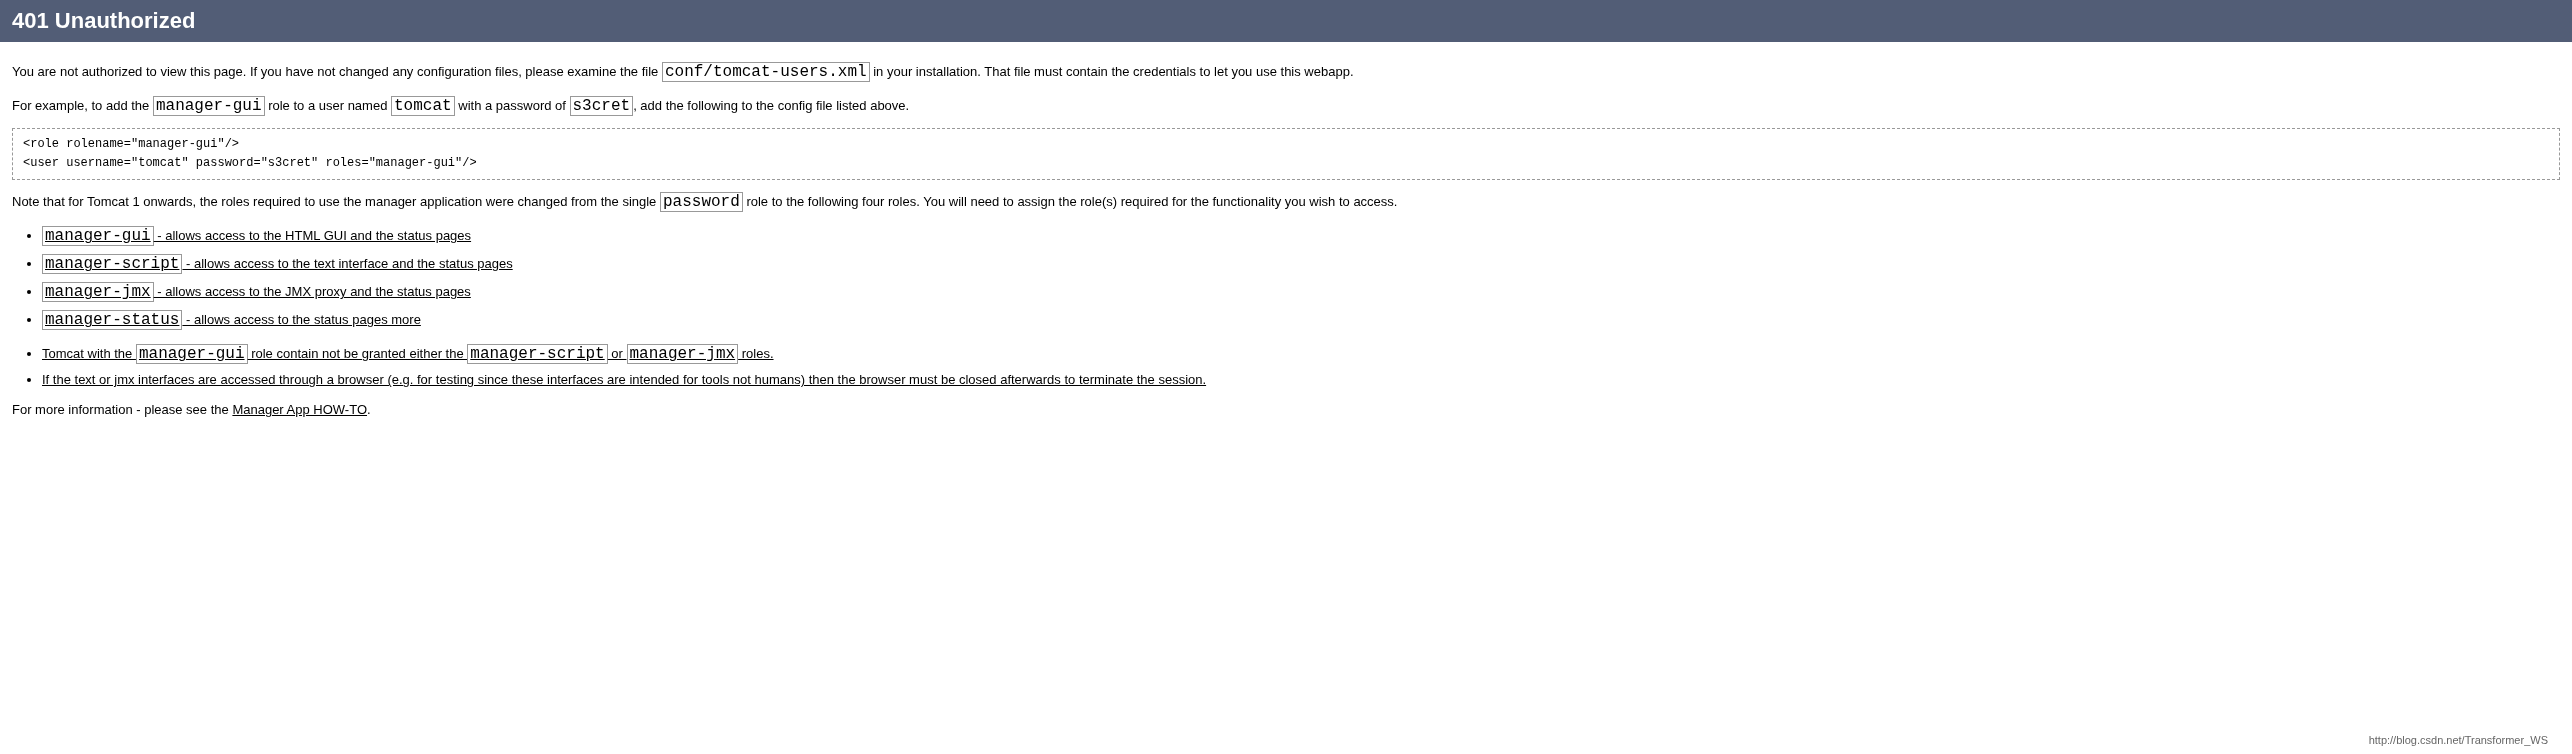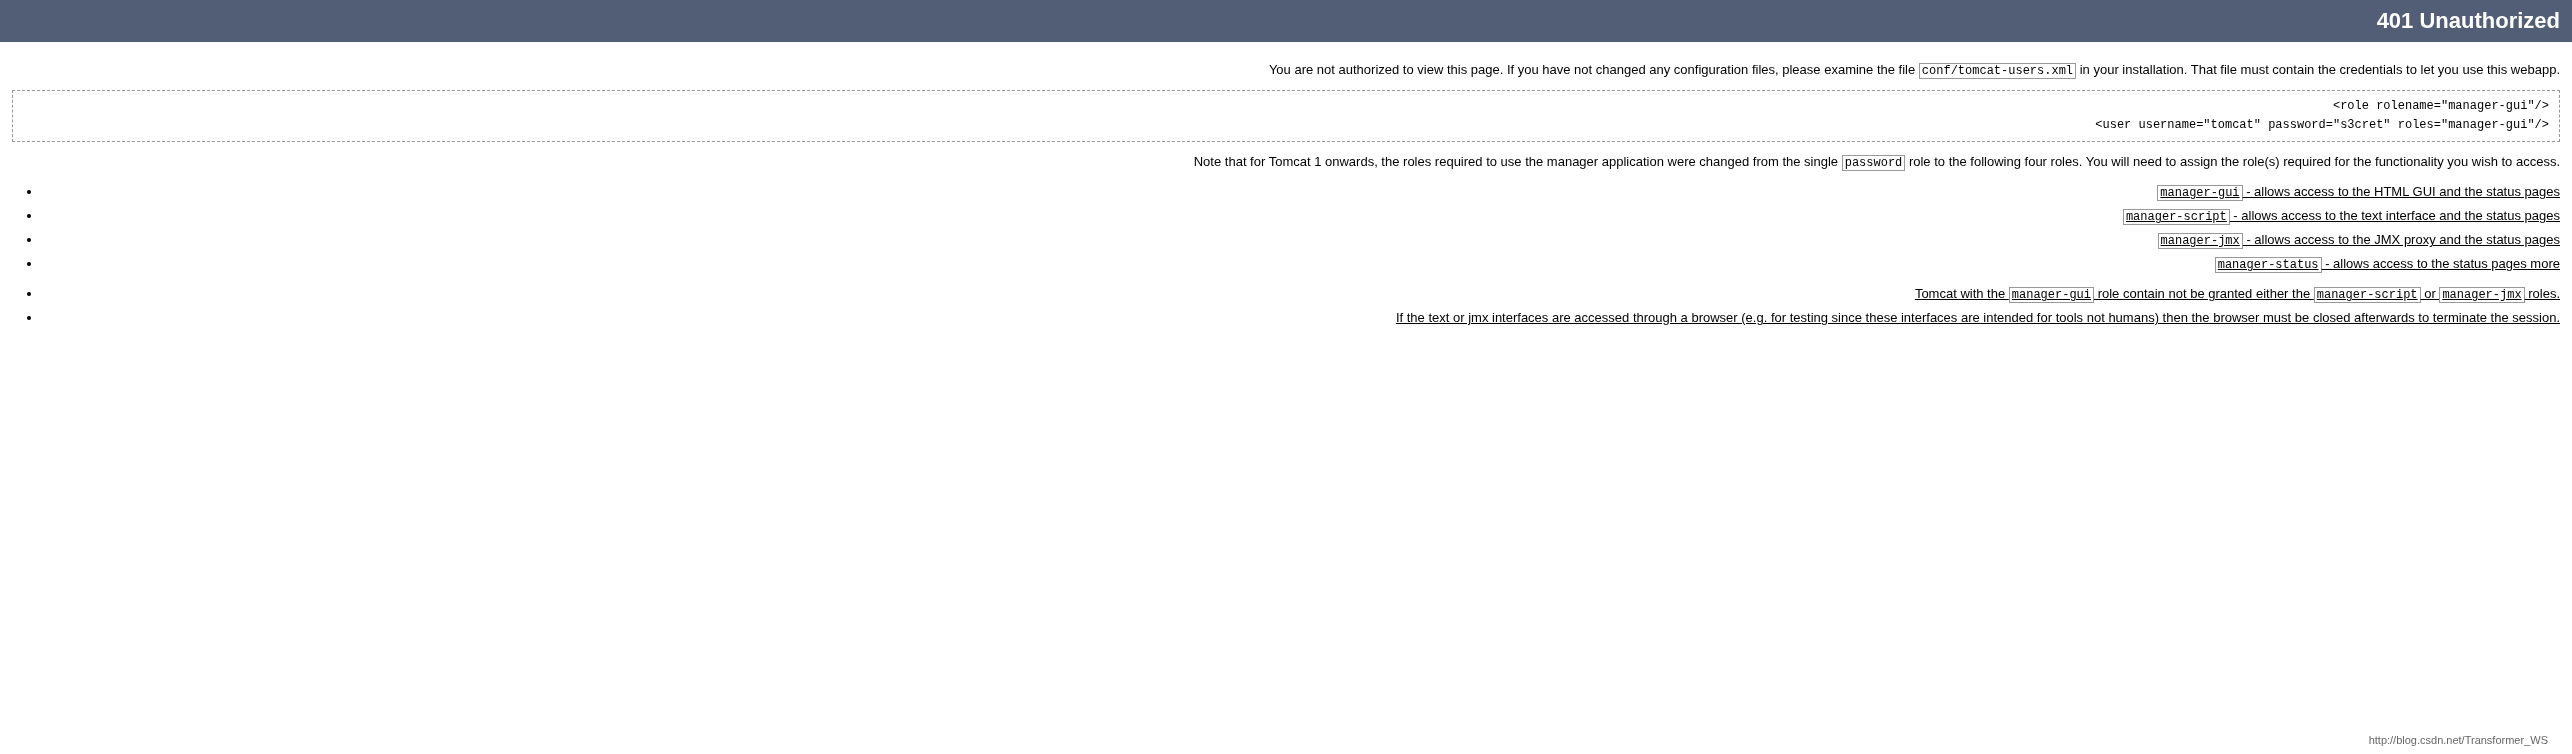--- a/index.html
+++ b/index.html
@@ -1,19 +1,18 @@
 <!DOCTYPE html>
 <html><head>
   <meta charset="utf-8">
   <style>
     * {
       margin: 0;
       padding: 0;
       box-sizing: border-box;
-      text-align: right;
     }
 
     body {
       font-family: Arial, Helvetica, sans-serif;
       font-size: 13px;
       color: #000;
       background: #fff;
       padding: 0;
     }
 
@@ -30,21 +29,21 @@
       padding: 4px 12px 20px 12px;
     }
 
     p {
       margin-bottom: 10px;
       line-height: 1.5;
     }
 
     code, .code-inline {
       font-family: "Courier New", Courier, monospace;
-      font-size: 12px;
+      font-size: 16px;
       border: 1px solid #999;
       padding: 0 2px;
       background: #fff;
     }
 
     .code-block {
       font-family: "Courier New", Courier, monospace;
       font-size: 12px;
       border: 1px dashed #999;
       padding: 6px 10px;
@@ -82,20 +81,23 @@
 <body>
 
 <h1>401 Unauthorized</h1>
 
 <div class="content">
 
   <p>
     <span>You are not authorized to view this page. If you have not changed any configuration files, please examine the file </span><code>conf/tomcat-users.xml</code><span> in your installation. That file must contain the credentials to let you use this webapp.</span>
   </p>
 
+  <p>
+    <span>For example, to add the </span><code>manager-gui</code><span> role to a user named </span><code>tomcat</code><span> with a password of </span><code>s3cret</code><span>, add the following to the config file listed above.</span>
+  </p>
 
   <div class="code-block">
     <div>&lt;role rolename="manager-gui"/&gt;</div>
     <div>&lt;user username="tomcat" password="s3cret" roles="manager-gui"/&gt;</div>
   </div>
 
   <p>
     <span>Note that for Tomcat 1 onwards, the roles required to use the manager application were changed from the single </span><code>password</code><span> role to the following four roles. You will need to assign the role(s) required for the functionality you wish to access.</span>
   </p>
 
@@ -115,16 +117,19 @@
   </ul>
 
 
   <ul>
     <li>
       <span>Tomcat with the </span><code>manager-gui</code><span> role contain not be granted either the </span><code>manager-script</code><span> or </span><code>manager-jmx</code><span> roles.</span>
     </li>
     <li>If the text or jmx interfaces are accessed through a browser (e.g. for testing since these interfaces are intended for tools not humans) then the browser must be closed afterwards to terminate the session.</li>
   </ul>
 
+  <p>
+    <span>For more information - please see the </span><a href="#">Manager App HOW-TO</a><span>.</span>
+  </p>
 
 </div>
 
 <div class="footer-url">http://blog.csdn.net/Transformer_WS</div>
 
 </body></html>

